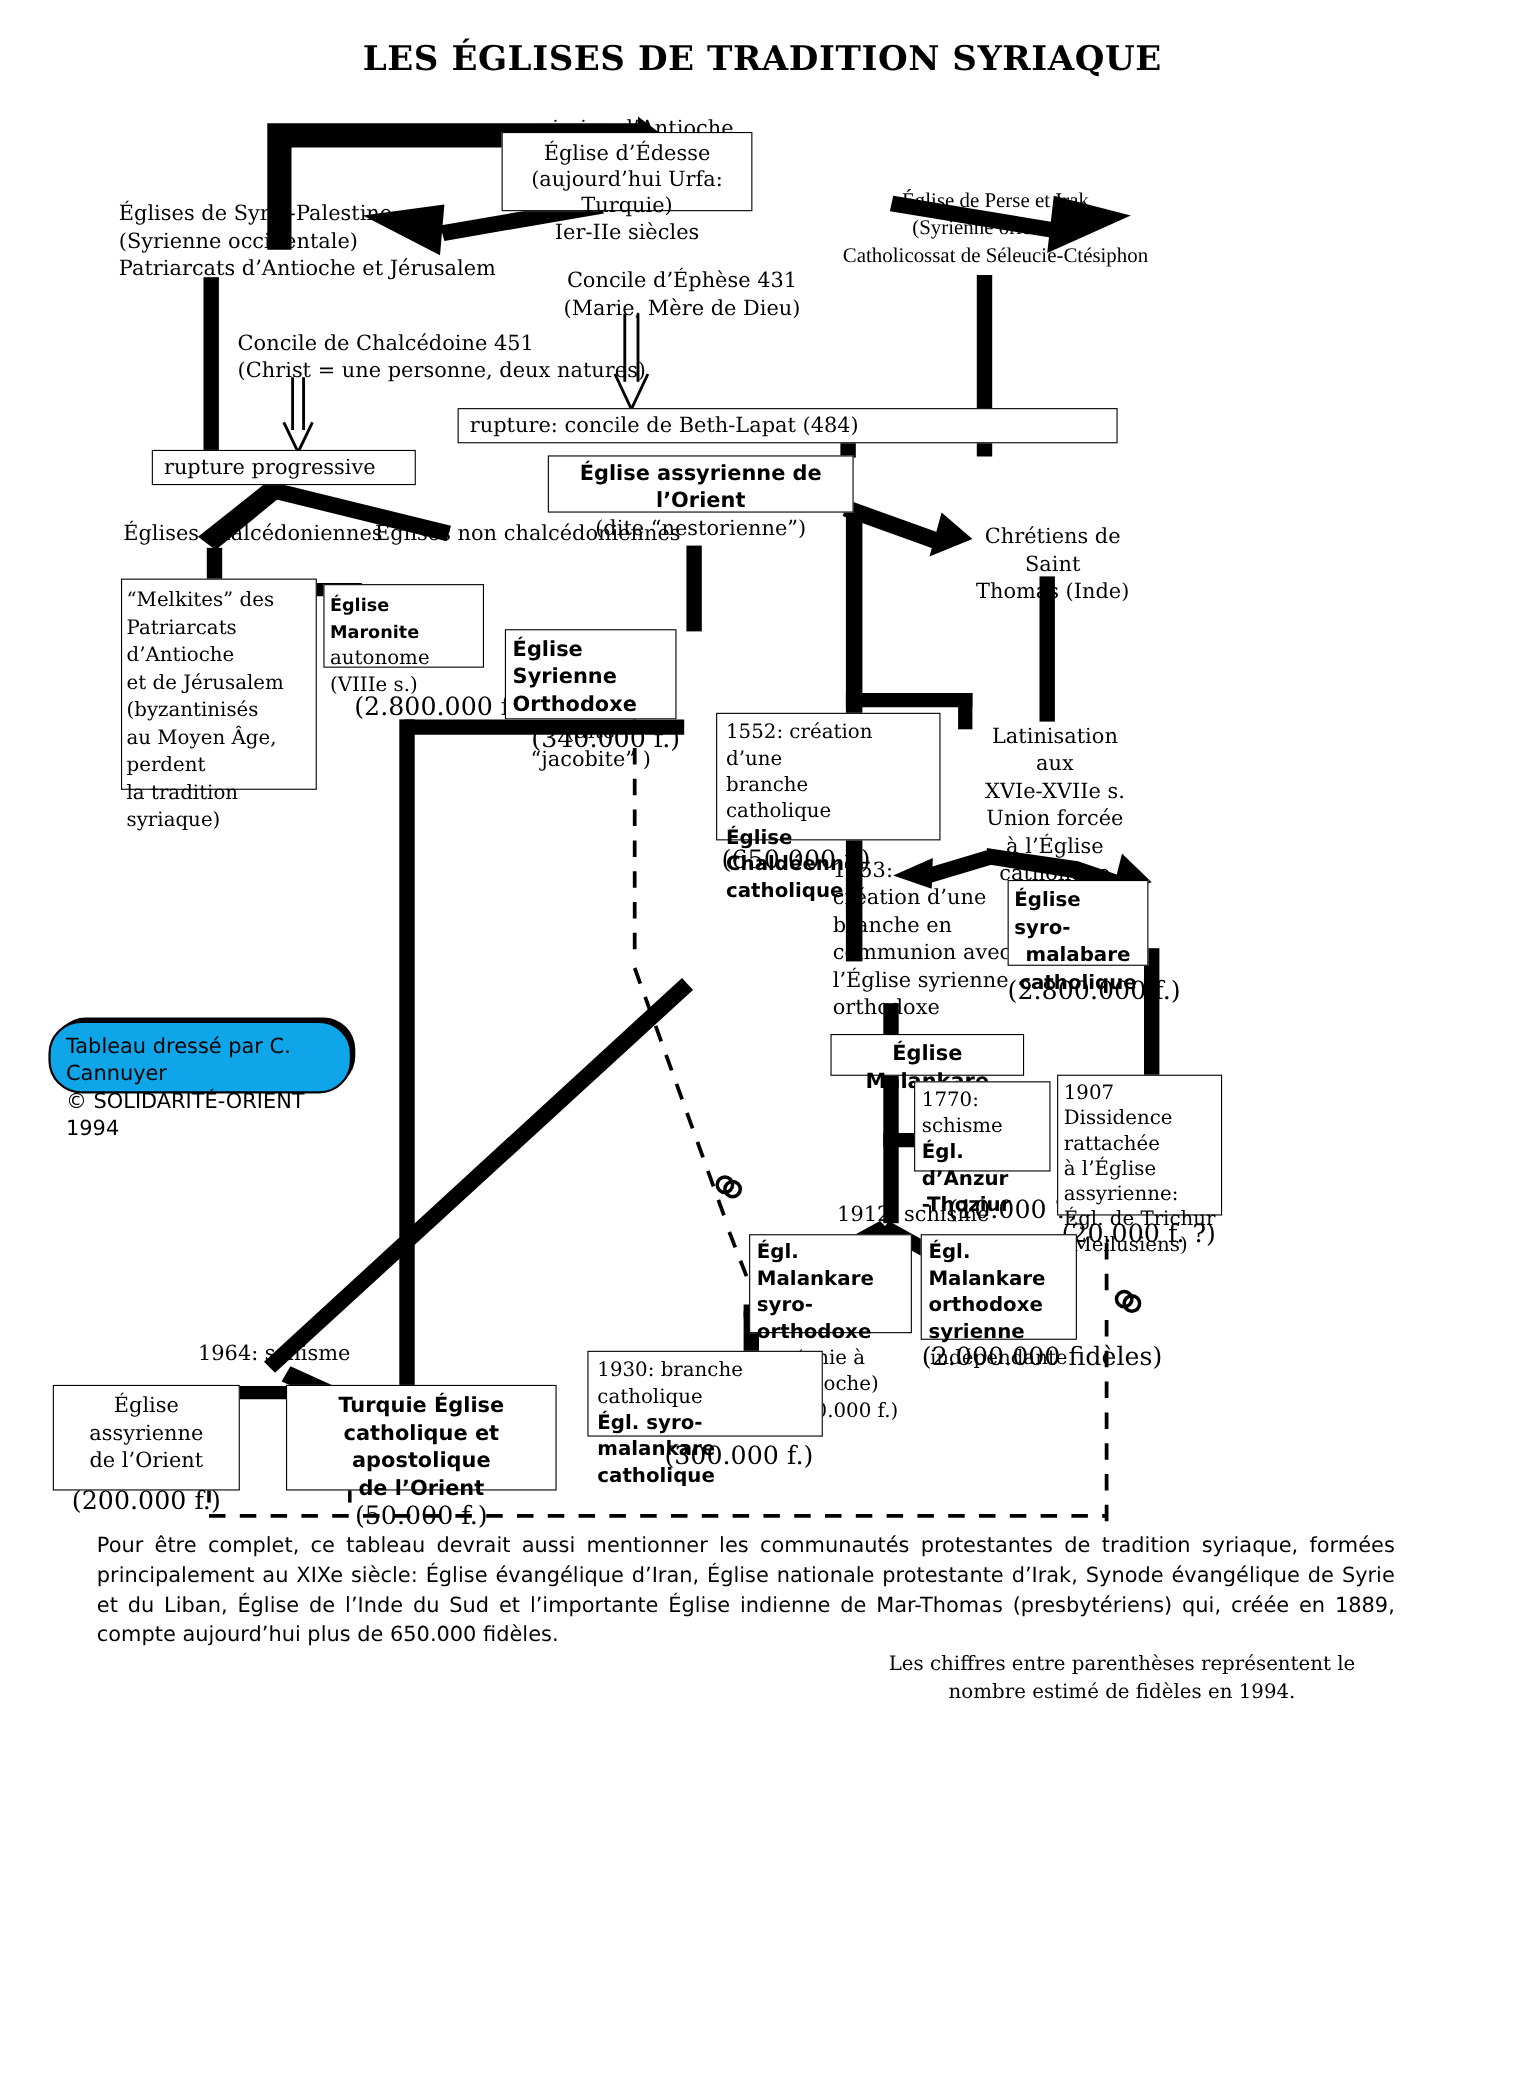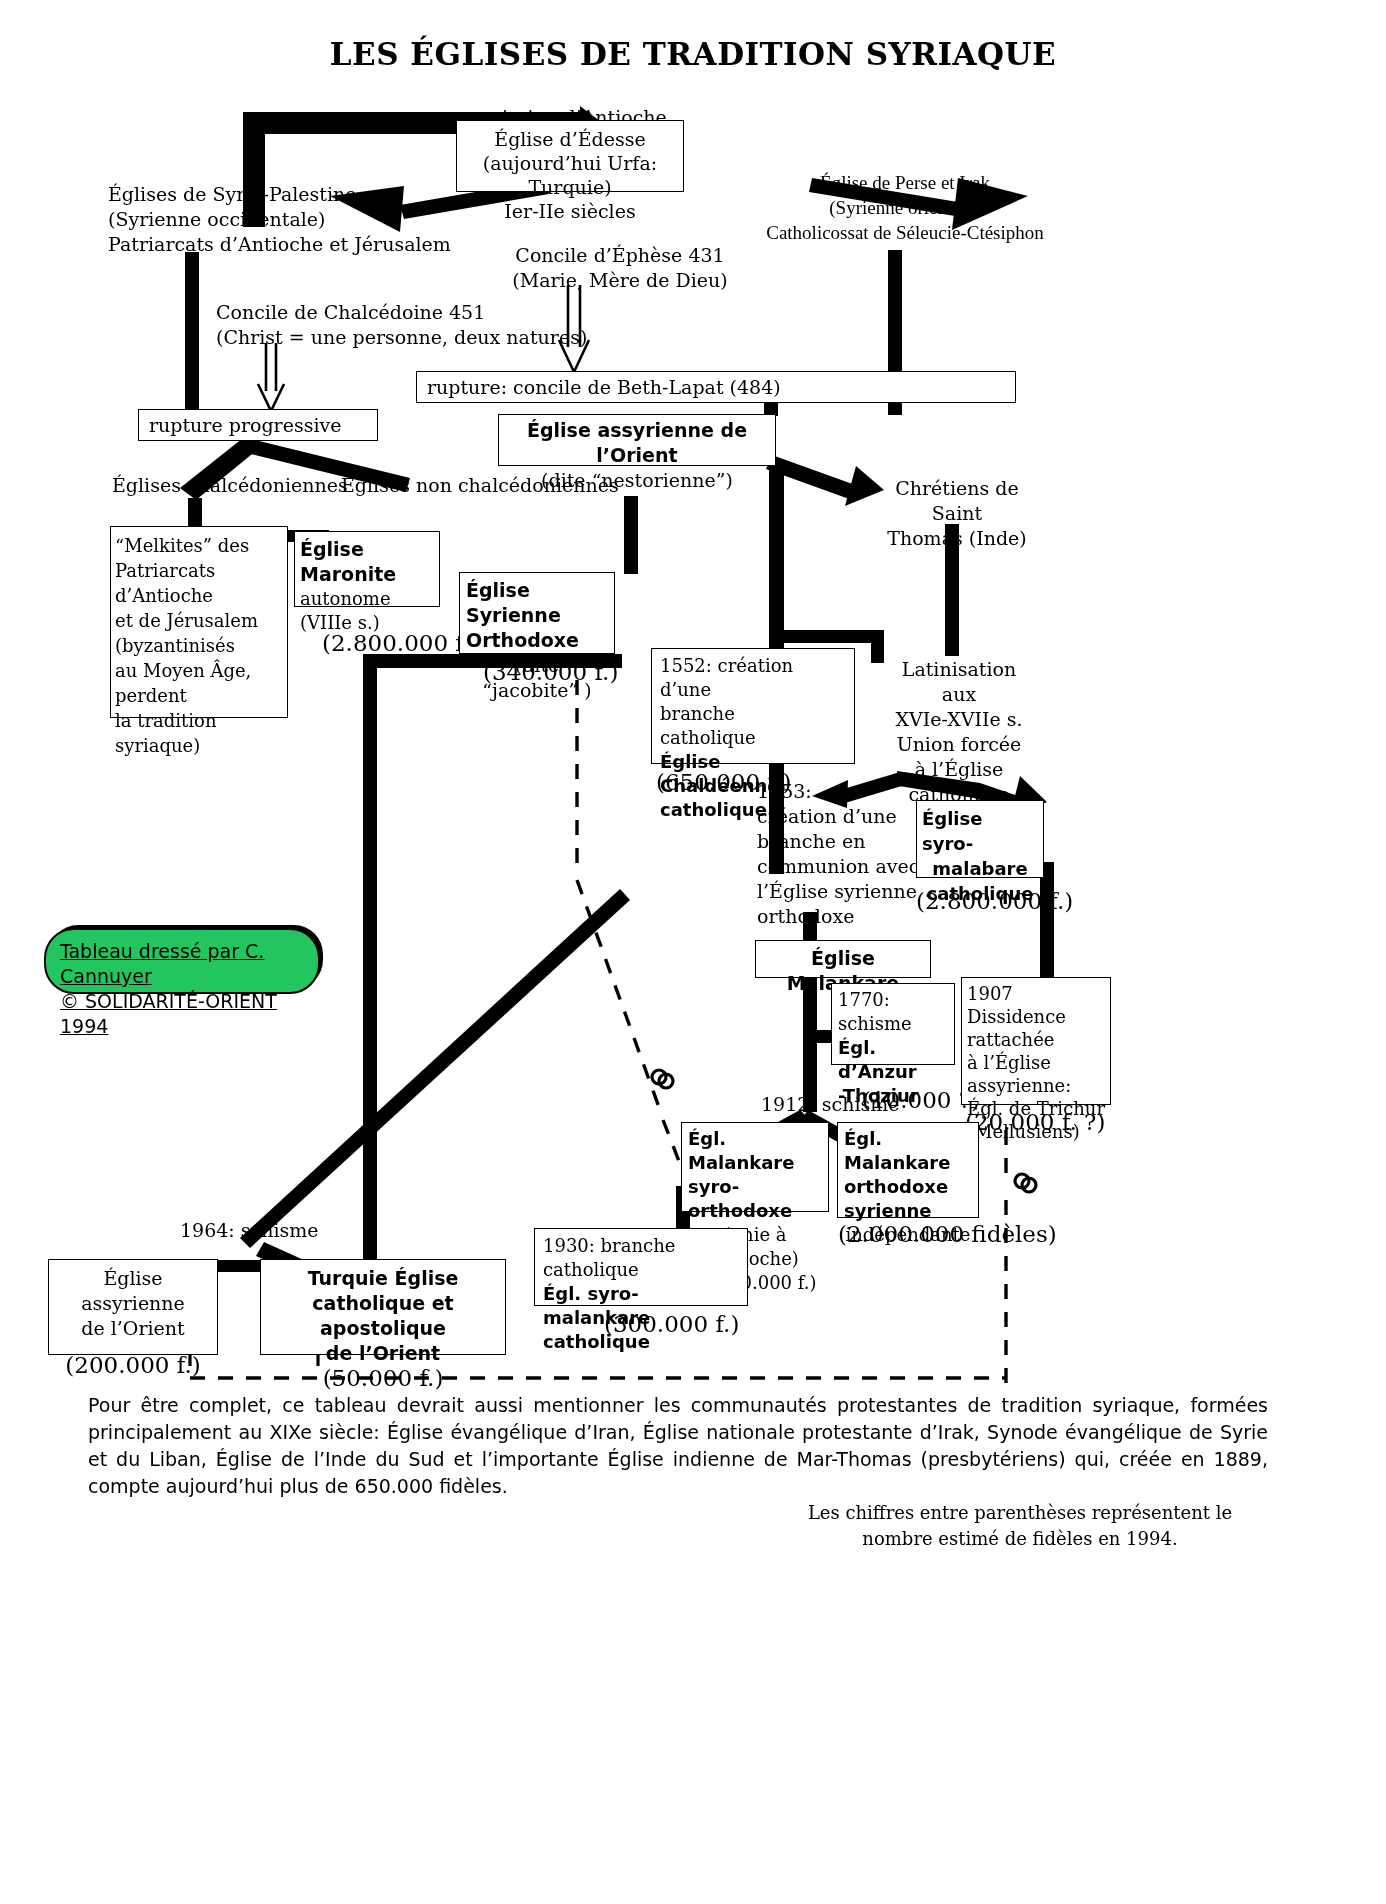--- a/index.html
+++ b/index.html
@@ -7,22 +7,22 @@
   #stage{position:relative;width:1386px;height:1904px;}
   .abs{position:absolute;}
   .ttl{font-family:"DejaVu Serif", serif;font-weight:bold;font-size:31px;letter-spacing:.5px;text-align:center;width:100%;top:36px;left:0;}
   .txt{font-size:19px;line-height:25px;white-space:pre-line;}
   .txt.sm{font-size:18px;line-height:24px;}
   .box{border:1.6px solid #000;background:#fff;box-sizing:border-box;}
   .box .inner{padding:6px 9px;}
   .b{font-weight:bold;}
   .ctr{text-align:center;}
   .cap{font-size:23px;}
-  .stamp{position:absolute;border:2.5px solid #000;border-radius:30px;background:#22c55e;
-         box-shadow:4px -4px 0 -1px #000;text-decoration:underline;}
+  .stamp{position:absolute;border:2.5px solid #000;border-radius:30px;background:#0ea5e9;
+         box-shadow:4px -4px 0 -1px #000;}
   .stamp .inner{padding:9px 14px;font-size:19px;line-height:25px;}
   .foot{font-size:19px;line-height:27px;}
   .footnote{font-family:"DejaVu Serif", serif;font-size:18px;line-height:26px;text-align:center;}
   svg.ov{position:absolute;left:0;top:0;width:1386px;height:1904px;pointer-events:none;}
 </style>
 </head>
 <body>
 
 <div id="stage">
 
@@ -192,21 +192,21 @@
 et de Jérusalem
 (byzantinisés
 au Moyen Âge,
 perdent
 la tradition
 syriaque)</div>
   </div>
 
   <div class="abs box" style="left:294px;top:531px;width:146px;height:76px;">
     <div class="inner" style="padding:5px 5px;">
-      <div class="txt b" style="font-size:19px;">Église  Maronite</div>
+      <div class="txt b" style="font-size:16px;">Église  Maronite</div>
       <div class="txt sm" style="font-family:'DejaVu Serif',serif;">autonome
 (VIIIe s.)</div>
     </div>
   </div>
   <div class="abs txt cap" style="left:322px;top:631px;font-family:'DejaVu Serif',serif;">(2.800.000 f.)</div>
 
   <div class="abs box" style="left:459px;top:572px;width:156px;height:82px;">
     <div class="inner" style="padding:5px 6px;">
       <div class="txt b">Église  Syrienne</div>
       <div class="txt b">Orthodoxe</div>

